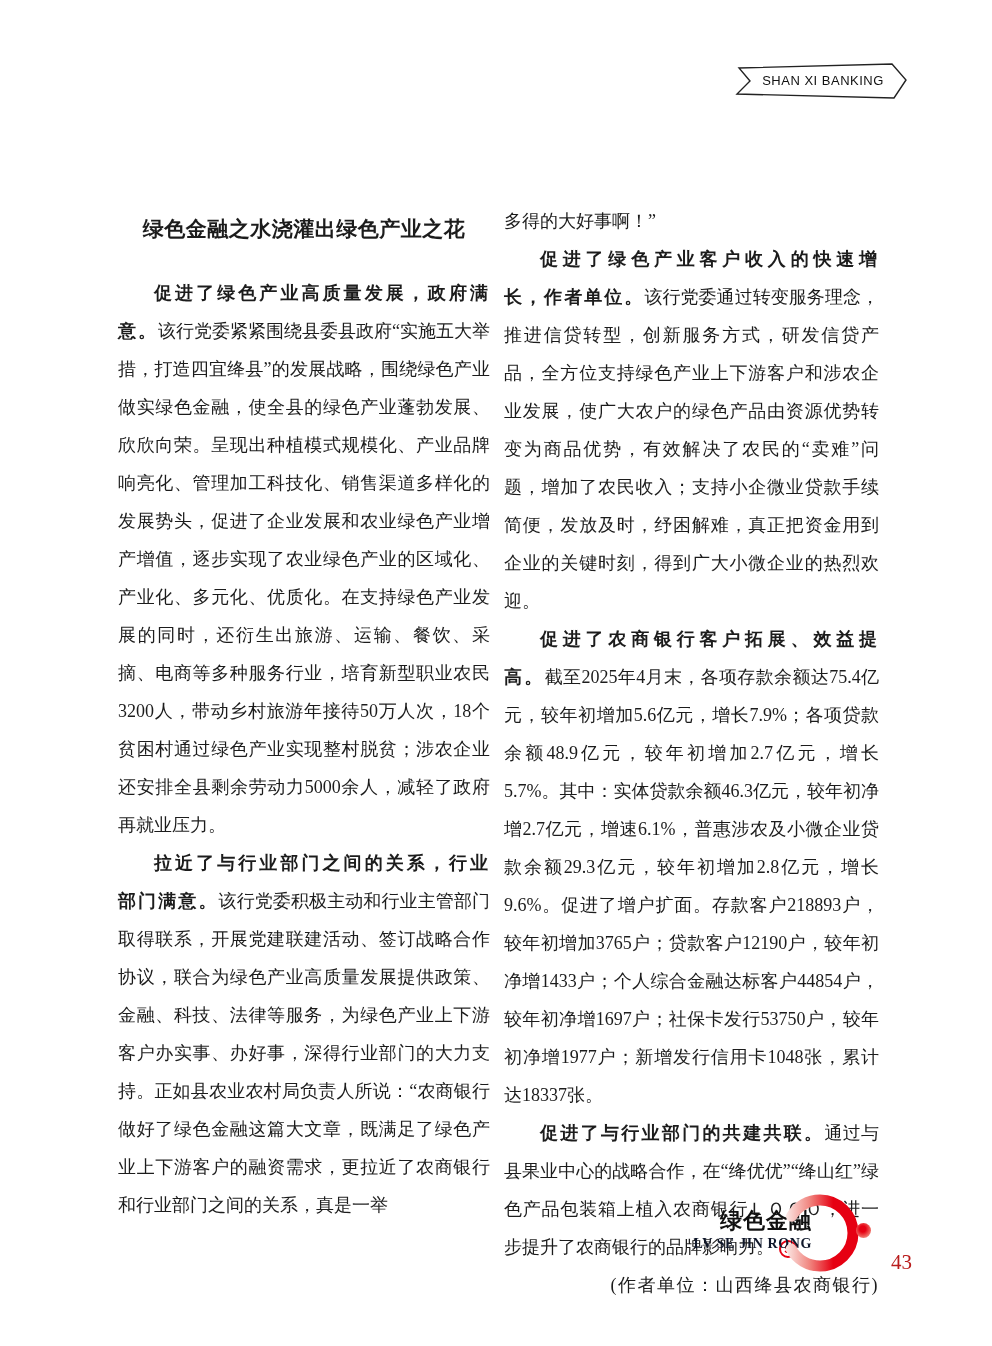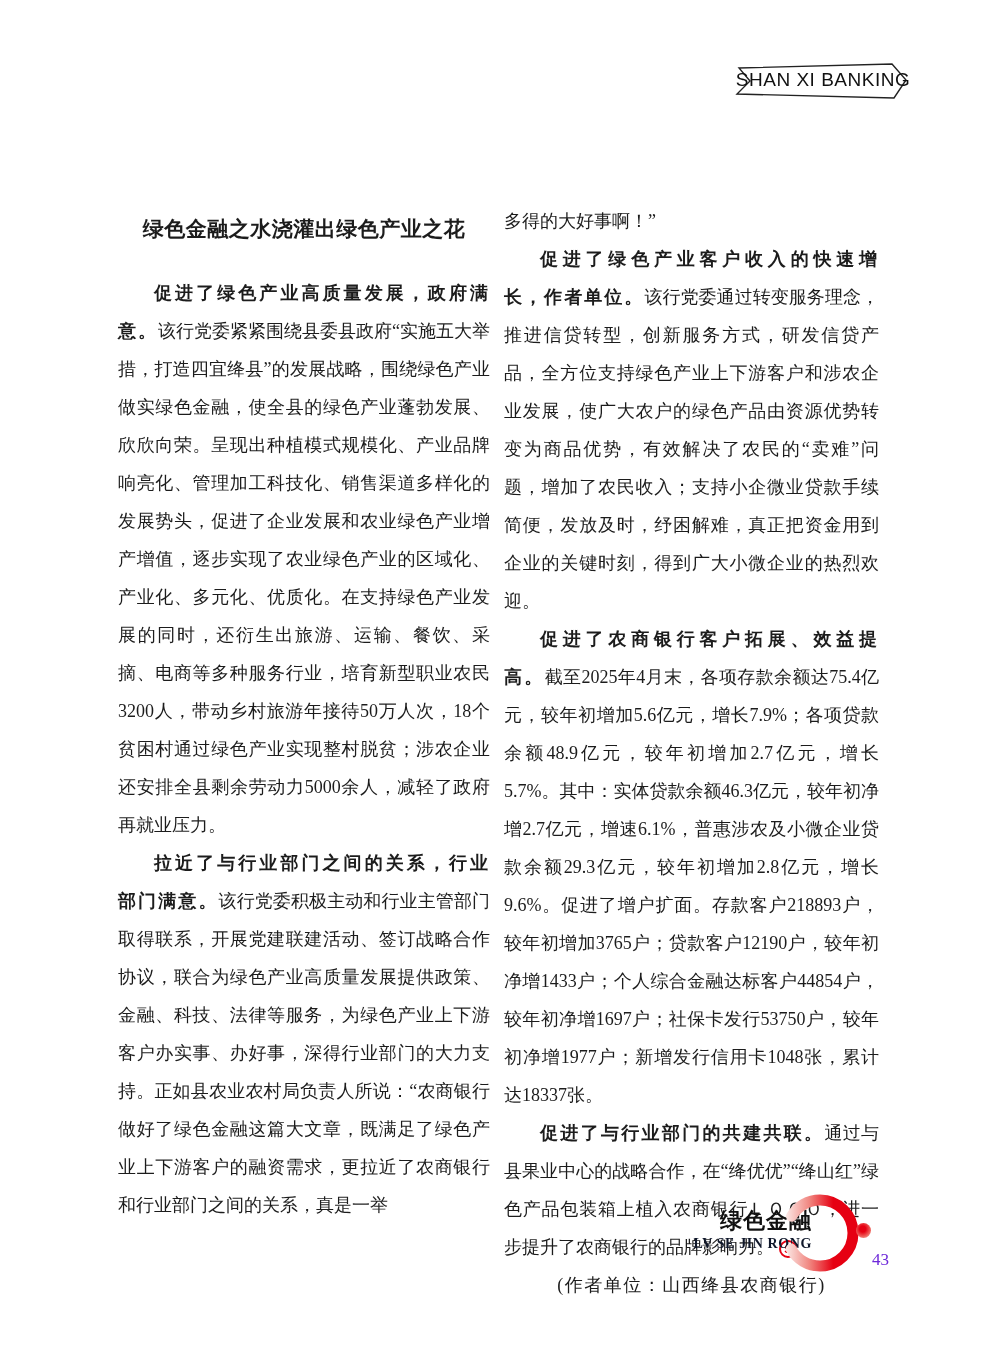--- a/index.html
+++ b/index.html
@@ -7,35 +7,35 @@
     position:relative;width:992px;height:1346px;margin:0 auto;background:#ffffff;
     font-family:"Liberation Serif","DejaVu Serif",serif;color:#1c1c1c;overflow:hidden;
   }
   
   .banner{position:absolute;left:733px;top:62px;width:176px;height:38px;}
   .banner svg{position:absolute;left:0;top:0;width:176px;height:38px;}
   .banner .banner-label{
     position:absolute;left:14px;top:0;width:152px;height:36px;
     display:flex;align-items:center;justify-content:center;
     font-family:"Liberation Sans","DejaVu Sans",sans-serif;
-    font-size:19px;letter-spacing:0.5px;color:#111;white-space:nowrap;text-align:center;
+    font-size:13px;letter-spacing:0.5px;color:#111;white-space:nowrap;text-align:center;
   }
   
   .col{position:absolute;font-size:18px;line-height:38px;text-align:justify;}
   .col-left{left:118px;top:202px;width:372px;}
   .col-right{left:504px;top:202px;width:375px;}
   .article-title{
     font-family:"Liberation Sans","DejaVu Sans",sans-serif;
     font-weight:bold;font-size:21px;line-height:30px;text-align:center;
     margin:12px 0 30px 0;letter-spacing:0.5px;
   }
   p{margin:0;text-indent:2em;}
   p.no-indent{text-indent:0;font-family:Liberation Serif, serif;}
   .lead{font-weight:bold;letter-spacing:2px;}
-  .author-line{text-align:center;letter-spacing:1.5px;}
+  .author-line{text-align:right;letter-spacing:1.5px;}
   .endmark{
     display:inline-block;width:14px;height:14px;border:2px solid #e60012;border-radius:50%;
     color:#e60012;font-family:"Liberation Sans","DejaVu Sans",sans-serif;
     font-weight:bold;font-size:11px;line-height:14px;text-align:center;
     margin-left:5px;vertical-align:0px;text-indent:0;letter-spacing:0;
   }
   
   .logo-text{
     position:absolute;left:668px;top:1210px;width:144px;text-align:right;
   }
@@ -46,22 +46,22 @@
   .logo-py{
     font-family:"Liberation Serif","DejaVu Serif",serif;
     font-weight:bold;font-size:14px;line-height:16px;letter-spacing:0.6px;color:#0f172a;margin-top:4px;
   }
   .logo-ring{position:absolute;left:779px;top:1192px;width:82px;height:82px;}
   .logo-dot{
     position:absolute;left:856px;top:1223px;width:15px;height:15px;border-radius:50%;
     background:radial-gradient(circle at 45% 40%, #e60012 25%, #ef6a63 65%, #f8c7c1 100%);
   }
   .page-number{
-    position:absolute;left:872px;top:1250px;width:40px;text-align:left;
-    font-family:"Liberation Serif","DejaVu Serif",serif;font-size:17px;color:#6d28d9;
+    position:absolute;left:872px;top:1250px;width:40px;text-align:right;
+    font-family:"Liberation Serif","DejaVu Serif",serif;font-size:21px;color:#b91c1c;
   }
 </style>
 </head>
 <body>
 
 <div class="page">
 
   <div class="banner">
     <svg viewBox="0 0 176 38" aria-hidden="true">
       <polygon points="6,6 159,2 173,18 161,36 4,32 17,19" fill="#ffffff" stroke="#222222" stroke-width="1.4"></polygon>

